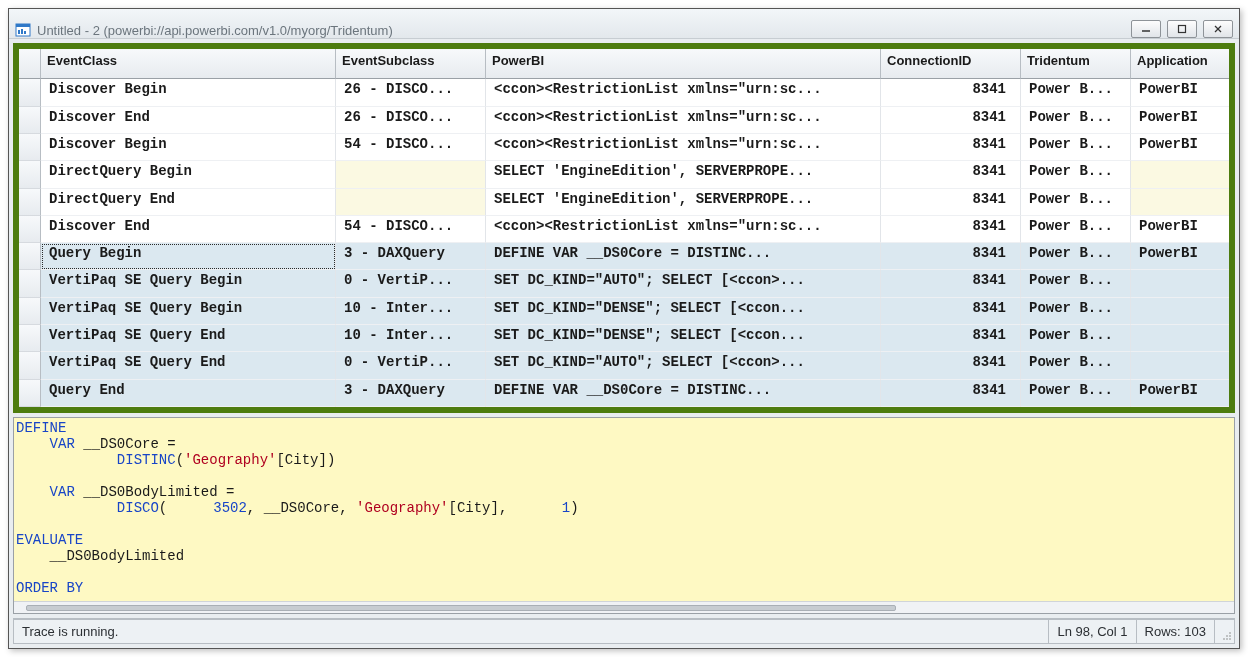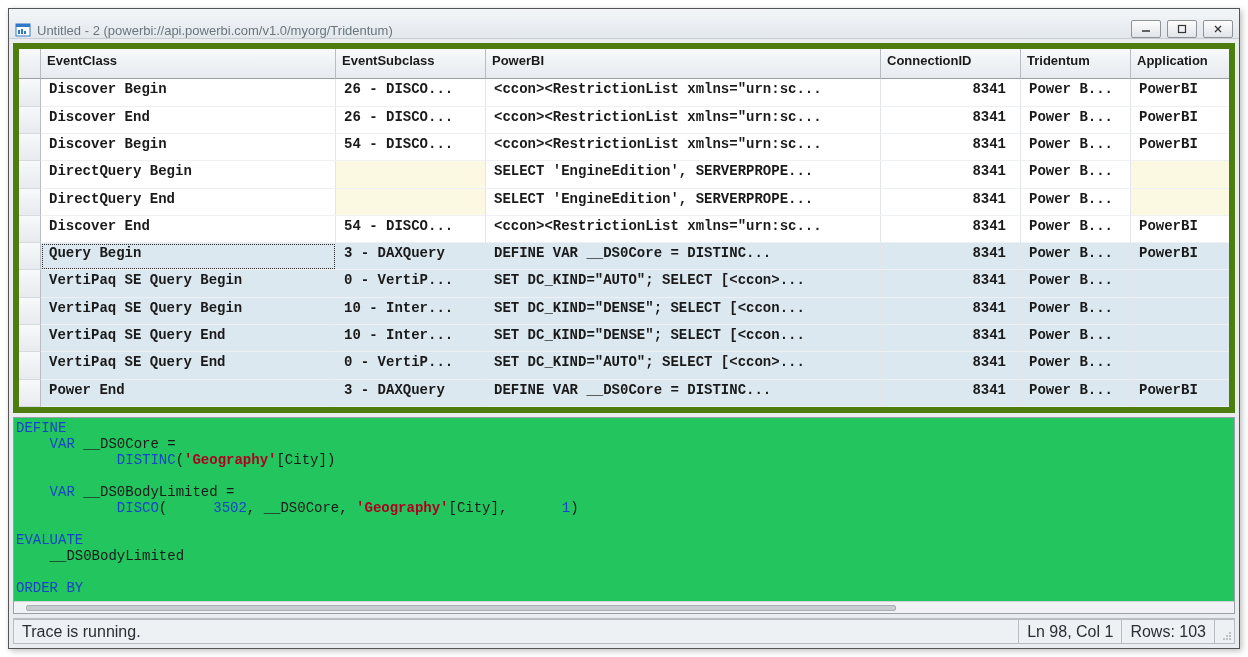--- a/index.html
+++ b/index.html
@@ -117,36 +117,36 @@
     width: 410px; height: 6px;
     background: #c7ccd1;
     border: 1px solid #a9afb5;
     border-radius: 2px;
   }
 
   
   .detail-wrap {
     flex: 1;
     border: 1px solid #9aa0a6;
-    background: #22c55e;
+    background: #fef9c3;
     min-height: 0;
     overflow: hidden;
     position: relative;
   }
   .detail {
     font-family: Consolas, "Courier New", monospace;
     font-size: 14px;
     white-space: pre;
     color: #1a1a1a;
     padding: 2px 2px;
     overflow: hidden;
     height: 100%;
   }
   .detail .kw   { color: #1845c7; }
-  .detail .str  { color: #b00020; font-weight: bold; }
+  .detail .str  { color: #b00020; }
   .detail .num  { color: #1845c7; margin-left: 46px; }
 
   .detail-scroll {
     position: absolute;
     left: 0; right: 0; bottom: 0;
     height: 12px;
     background: #f0f2f5;
     border-top: 1px solid #d0d4d9;
     display: flex; align-items: center; padding: 0 12px;
   }
@@ -155,21 +155,21 @@
     background: #c7ccd1;
     border: 1px solid #a9afb5;
     border-radius: 2px;
   }
 
   .statusbar {
     height: 26px;
     border-top: 1px solid #b7bdc3;
     display: flex;
     align-items: stretch;
-    font-size: 16px;
+    font-size: 13px;
     color: #2b2f33;
   }
   .statusbar .sb-item {
     border: 1px solid #b7bdc3;
     border-left: none;
     padding: 3px 8px;
     display: flex; align-items: center;
     background: #edf1f4;
   }
   .statusbar .sb-main { flex: 1; border-left: 1px solid #b7bdc3; }
@@ -301,21 +301,21 @@
           <div class="cell c-nt row-sel">Power B...</div>
           <div class="cell c-app row-sel"></div>
           <div class="cell rowhdr"></div>
           <div class="cell c-evt row-sel">VertiPaq SE Query End</div>
           <div class="cell c-sub row-sel">0 - VertiP...</div>
           <div class="cell c-txt row-sel">SET DC_KIND="AUTO";  SELECT  [&lt;ccon&gt;...</div>
           <div class="cell c-conn row-sel">8341</div>
           <div class="cell c-nt row-sel">Power B...</div>
           <div class="cell c-app row-sel"></div>
           <div class="cell rowhdr"></div>
-          <div class="cell c-evt row-sel">Power End</div>
+          <div class="cell c-evt row-sel">Query End</div>
           <div class="cell c-sub row-sel">3 - DAXQuery</div>
           <div class="cell c-txt row-sel">DEFINE   VAR __DS0Core =     DISTINC...</div>
           <div class="cell c-conn row-sel">8341</div>
           <div class="cell c-nt row-sel">Power B...</div>
           <div class="cell c-app row-sel">PowerBI</div>
         </div>
       <div class="grid-scroll">
         <div class="thumb"></div>
       </div>
     </div>

